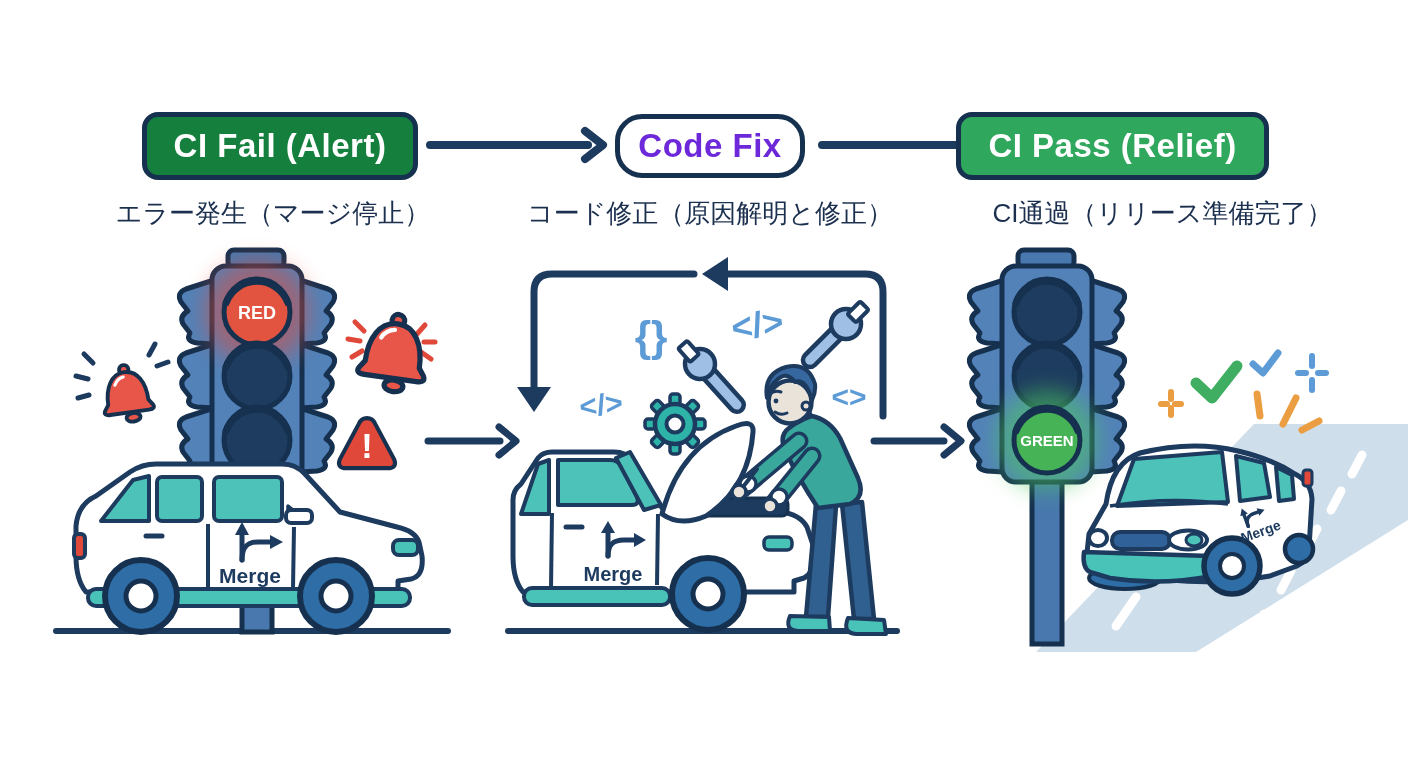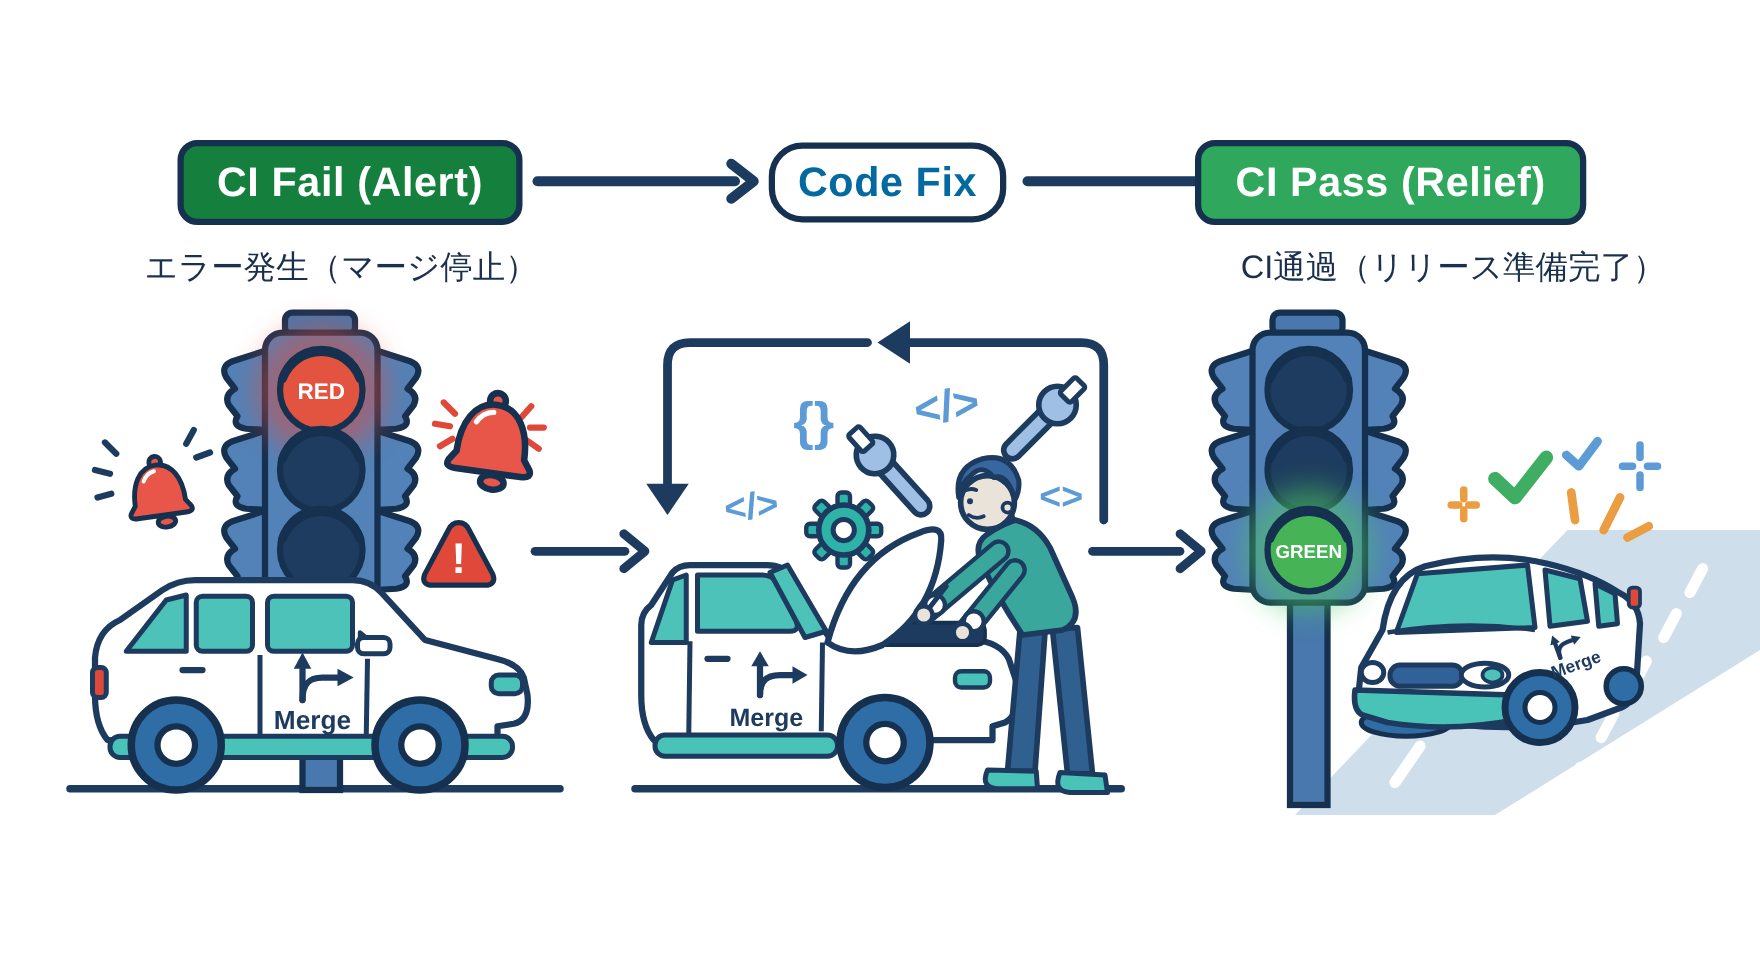--- a/index.html
+++ b/index.html
@@ -6,21 +6,21 @@
   #stage{
     position:relative;width:1408px;height:768px;background:#ffffff;overflow:hidden;
     font-family:"Liberation Sans","DejaVu Sans",sans-serif;
   }
   .badge{
     position:absolute;display:flex;align-items:center;justify-content:center;
     border:5px solid #16304f;border-radius:16px;font-weight:bold;font-size:33px;
     box-sizing:border-box;letter-spacing:0.5px;
   }
   .badge.red{background:#15803d;color:#ffffff;}
-  .badge.white{background:#ffffff;color:#0369a1;border-radius:27px;}
+  .badge.white{background:#ffffff;color:#6d28d9;border-radius:27px;}
   .badge.green{background:#2fa75c;color:#ffffff;}
   .subtitle{
     position:absolute;top:196px;height:34px;display:flex;align-items:center;justify-content:center;
     font-weight:normal;font-size:26px;color:#1b2f4e;white-space:nowrap;
   }
   svg{position:absolute;left:0;top:0;}
 </style>
 </head>
 <body>
 
@@ -324,17 +324,20 @@
   <div class="badge white" style="left:615px;top:114px;width:190px;height:64px;">
     <span>Code Fix</span>
   </div>
   <div class="badge green" style="left:956px;top:112px;width:313px;height:68px;">
     <span>CI Pass (Relief)</span>
   </div>
 
   <div class="subtitle" style="left:103px;width:340px;">
     <span>エラー発生（マージ停止）</span>
   </div>
+  <div class="subtitle" style="left:520px;width:380px;">
+    <span>コード修正（原因解明と修正）</span>
+  </div>
   <div class="subtitle" style="left:985px;width:355px;">
     <span>CI通過（リリース準備完了）</span>
   </div>
 
 </div>
 
 </body></html>

